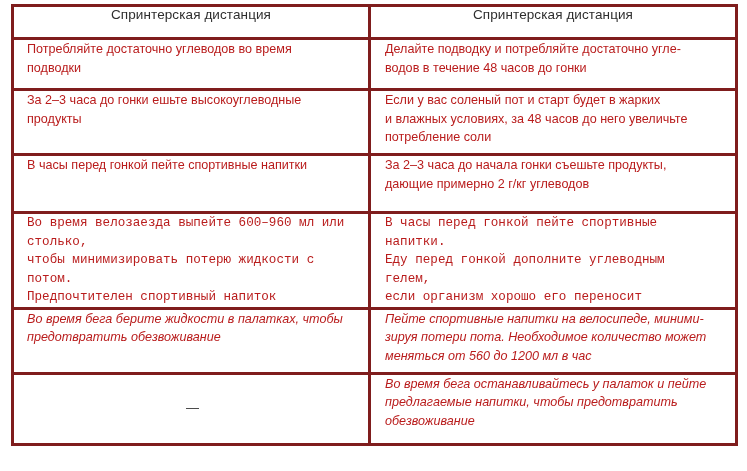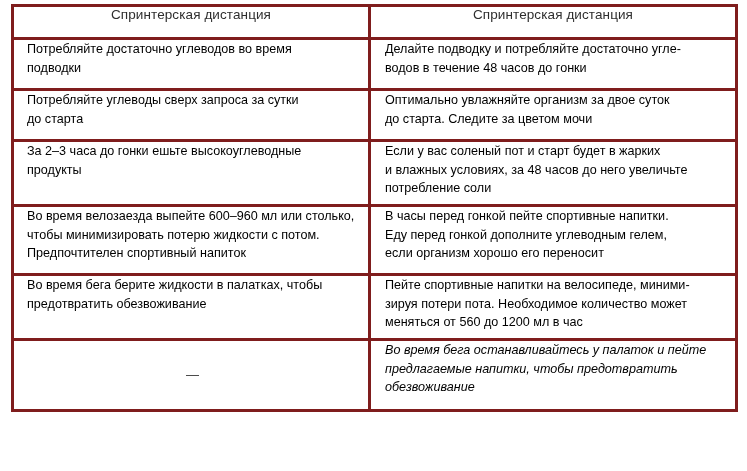--- a/index.html
+++ b/index.html
@@ -52,21 +52,21 @@
     color: #2e2e2e;
     letter-spacing: 0.1px;
     padding: 4px 6px 5px 6px;
     border-bottom: 1px solid #3f3f3f;
   }
 
   
   tbody td {
     font-size: 12.6px;
     line-height: 18.5px;
-    color: #000000;
+    color: #b91c1c;
     padding: 9px 12px 10px 13px;
   }
 
   tbody td.cell-left  { padding-left: 13px; padding-right: 10px; }
   tbody td.cell-right { padding-left: 14px; padding-right: 26px; }
 
   td.dash-cell {
     text-align: center;
     vertical-align: middle;
     color: #4c4c4c;
@@ -76,22 +76,22 @@
   .cell-text {
     display: block;
     white-space: pre-line;
   }
 
   
   tr.r0 td { height: 48px; }
   tr.r1 td { height: 48px; }
   tr.r2 td { height: 62px; }
   tr.r3 td { height: 55px; }
-  tr.r4 td { height: 66px; }
-  tr.r5 td { height: 62px; }
+  tr.r4 td { height: 66px; font-family: Liberation Mono, monospace; }
+  tr.r5 td { height: 62px; font-style: italic; }
   tr.r6 td { height: 68px; font-style: italic; }
 </style>
 </head>
 <body>
 
 <div class="page">
 
   <table class="nutrition-table">
     <colgroup>
       <col class="col-left">
@@ -111,43 +111,42 @@
         <td class="cell-left">
           <span class="cell-text">Потребляйте достаточно углеводов во время
 подводки</span>
         </td>
         <td class="cell-right">
           <span class="cell-text">Делайте подводку и потребляйте достаточно угле-
 водов в течение 48 часов до гонки</span>
         </td>
       </tr>
 
-      <tr class="r1">
-        <td class="cell-left">
-          <span class="cell-text">Потребляйте углеводы сверх запроса за сутки
-до старта</span>
-        </td>
-        <td class="cell-right">
-          <span class="cell-text">Оптимально увлажняйте организм за двое суток
-до старта. Следите за цветом мочи</span>
-        </td>
-      </tr>
 
       <tr class="r2">
         <td class="cell-left">
           <span class="cell-text">За 2–3 часа до гонки ешьте высокоуглеводные
 продукты</span>
         </td>
         <td class="cell-right">
           <span class="cell-text">Если у вас соленый пот и старт будет в жарких
 и влажных условиях, за 48 часов до него увеличьте
 потребление соли</span>
         </td>
       </tr>
 
+      <tr class="r3">
+        <td class="cell-left">
+          <span class="cell-text">В часы перед гонкой пейте спортивные напитки</span>
+        </td>
+        <td class="cell-right">
+          <span class="cell-text">За 2–3 часа до начала гонки съешьте продукты,
+дающие примерно 2 г/кг углеводов</span>
+        </td>
+      </tr>
 
       <tr class="r4">
         <td class="cell-left">
           <span class="cell-text">Во время велозаезда выпейте 600–960 мл или столько,
 чтобы минимизировать потерю жидкости с потом.
 Предпочтителен спортивный напиток</span>
         </td>
         <td class="cell-right">
           <span class="cell-text">В часы перед гонкой пейте спортивные напитки.
 Еду перед гонкой дополните углеводным гелем,

